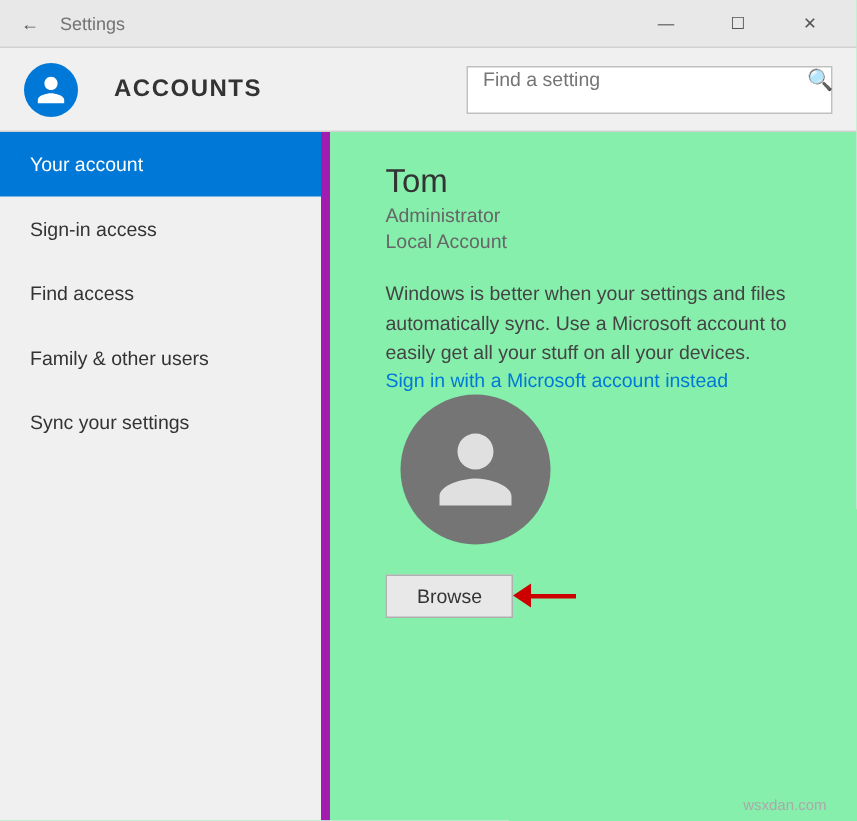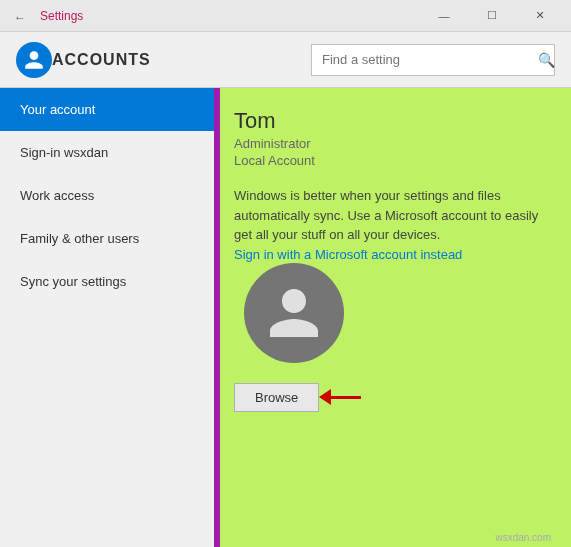--- a/index.html
+++ b/index.html
@@ -31,21 +31,21 @@
       height: 24px;
       display: flex;
       align-items: center;
       justify-content: center;
       cursor: pointer;
       font-size: 12px;
       color: #555;
     }
     .title-bar-text {
       font-size: 12px;
-      color: #be185d;
+      color: #737373;
     }
     .title-bar-controls {
       display: flex;
       align-items: center;
       gap: 2px;
     }
     .title-btn {
       width: 46px;
       height: 32px;
       display: flex;
@@ -106,27 +106,27 @@
       position: relative;
     }
     .nav-item.active {
       background: #0078d7;
       color: white;
     }
 
     
     .content {
       flex: 1;
-      background: #bef264;
-      padding: 0 30px 20px 14px;
+      background: #86efac;
+      padding: 0 30px 20px 37px;
       overflow-y: auto;
     }
     .search-bar {
       display: flex;
-      align-items: center;
+      align-items: flex-start;
       background: white;
       border: 1px solid #c0c0c0;
       width: 244px;
       height: 32px;
       padding: 0 10px;
       gap: 40px;
     }
     .search-input {
       flex: 1;
       border: none;
@@ -242,45 +242,45 @@
   <div class="title-bar-controls">
     <button class="title-btn">—</button>
     <button class="title-btn">☐</button>
     <button class="title-btn close">✕</button>
   </div>
 </div>
 
 <div class="app-container">
 
   <div style="display:flex; align-items:center; background:#f0f0f0; border-bottom:1px solid #d0d0d0; height:56px; padding: 0 16px;">
-    <div style="display:flex; align-items:center; gap:0; flex:1;">
+    <div style="display:flex; align-items:center; gap:24px; flex:1;">
       <div class="header-icon">
         <svg width="22" height="22" viewBox="0 0 24 24" fill="white">
           <path d="M12 12c2.7 0 4.8-2.1 4.8-4.8S14.7 2.4 12 2.4 7.2 4.5 7.2 7.2 9.3 12 12 12zm0 2.4c-3.2 0-9.6 1.6-9.6 4.8v2.4h19.2v-2.4c0-3.2-6.4-4.8-9.6-4.8z"></path>
         </svg>
       </div>
       <span class="header-title">ACCOUNTS</span>
     </div>
     <div class="search-bar">
       <input class="search-input" type="text" placeholder="Find a setting" style="">
       <span class="search-icon-btn">🔍</span>
     </div>
   </div>
 
   <div class="body">
 
     <div class="sidebar">
       <div class="nav-item active">
         <span>Your account</span>
       </div>
       <div class="nav-item">
-        <span>Sign-in wsxdan</span>
+        <span>Sign-in access</span>
       </div>
       <div class="nav-item">
-        <span>Work access</span>
+        <span>Find access</span>
       </div>
       <div class="nav-item">
         <span>Family &amp; other users</span>
       </div>
       <div class="nav-item">
         <span>Sync your settings</span>
       </div>
     </div>
 
     <div class="content">

